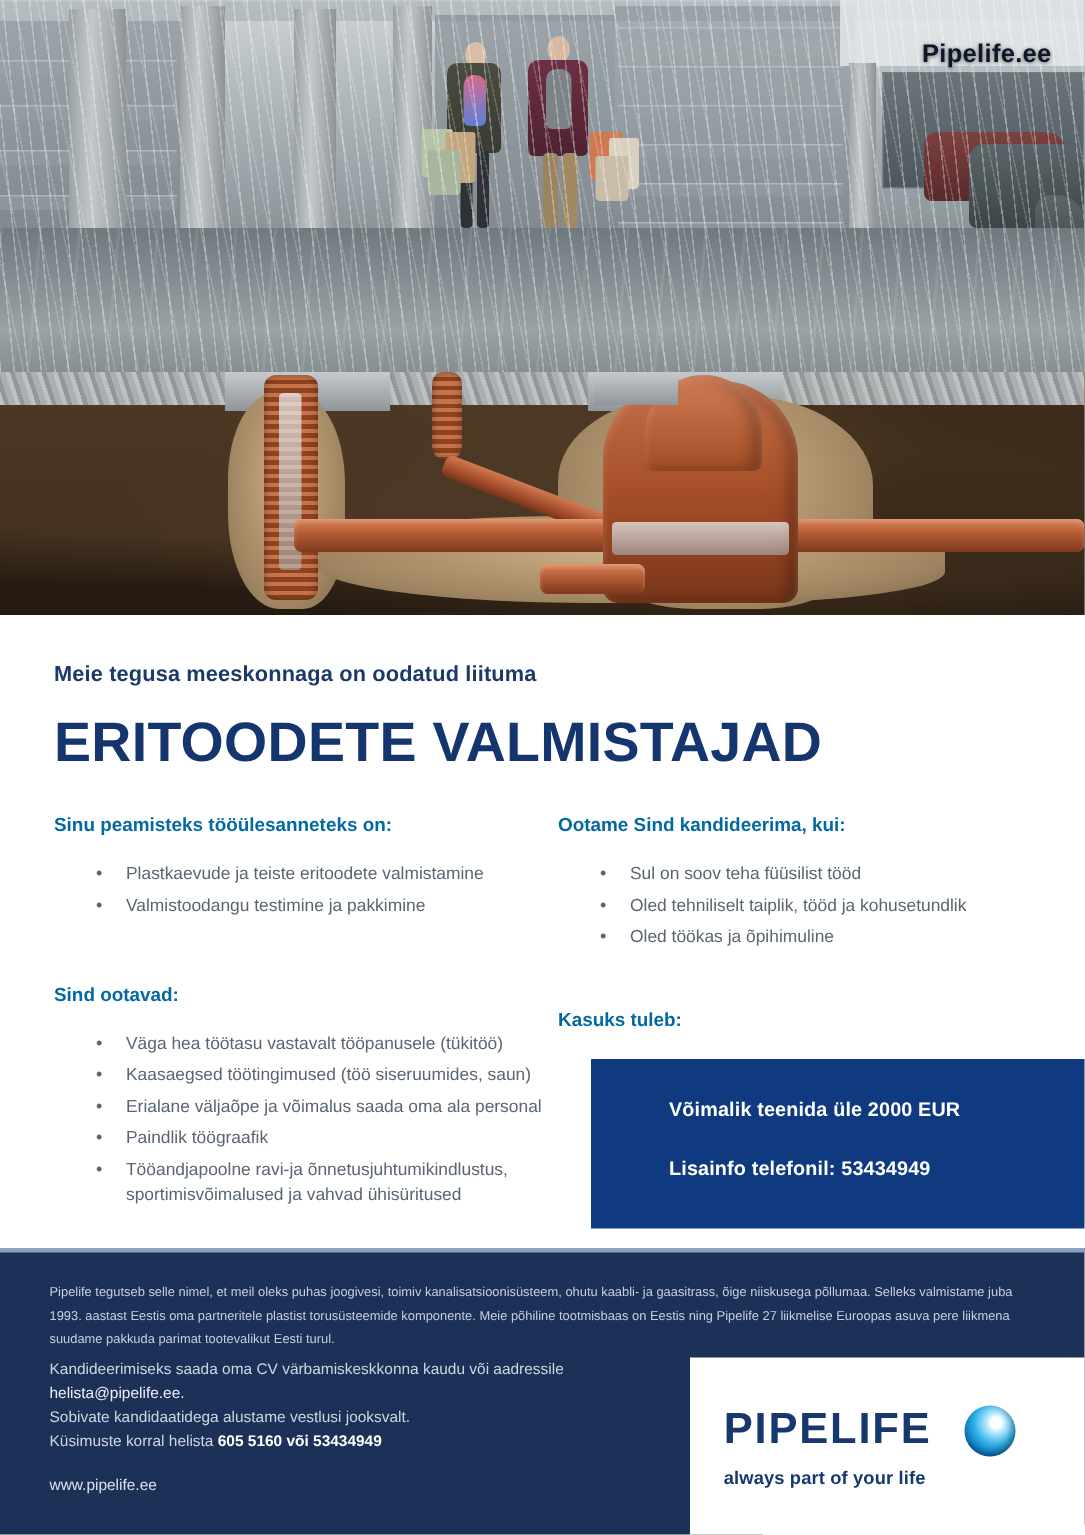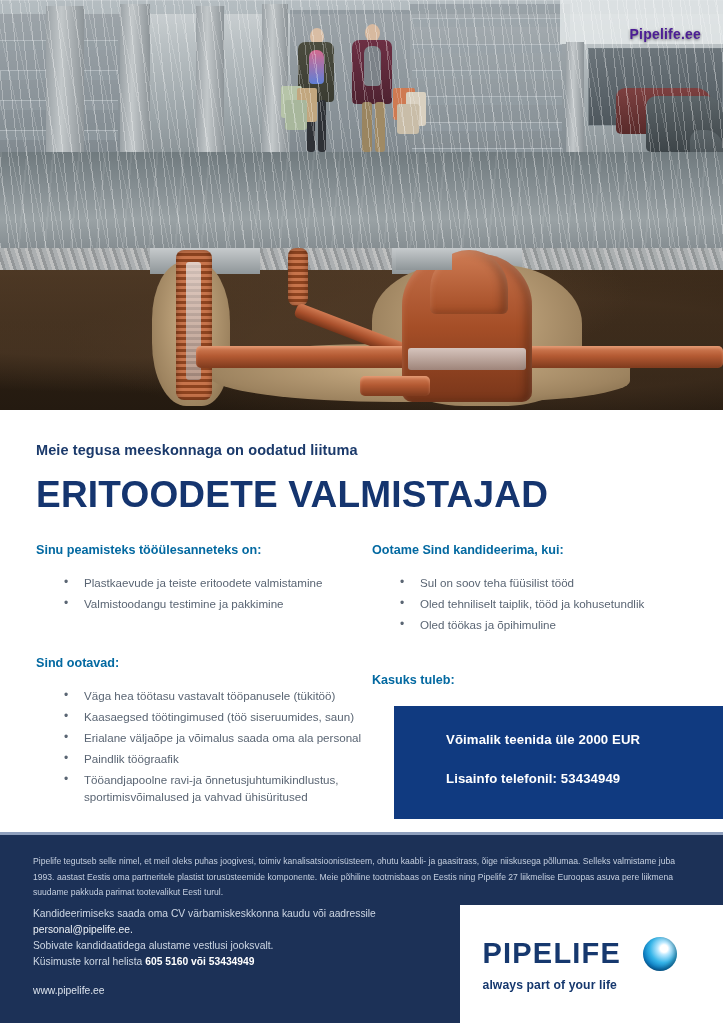--- a/index.html
+++ b/index.html
@@ -51,21 +51,21 @@
   }
   
   .person { position:absolute; }
   .head { position:absolute; border-radius:50%; }
   .torso { position:absolute; border-radius:7px 7px 4px 4px; }
   .leg { position:absolute; border-radius:3px; }
   .bag { position:absolute; border-radius:2px 2px 3px 3px; }
 
   .watermark {
     position:absolute; top:26px; right:22px;
-    color:#4c1d95; font-size:14px; font-weight:700;
+    color:#0f172a; font-size:17px; font-weight:700;
     letter-spacing:.2px; text-shadow:0 1px 3px rgba(0,0,0,.55);margin-left:32px;
   }
 
   
   .underground { position:relative; width:723px; height:162px; overflow:hidden;
                  background:#2a1d13; }
   .soil {
     position:absolute; inset:0;
     background:
       radial-gradient(ellipse at 18% 30%, rgba(90,66,44,.55) 0 38%, rgba(0,0,0,0) 60%),
@@ -324,21 +324,21 @@
     <div class="s1">Võimalik teenida üle 2000 EUR</div>
     <div class="s2">Lisainfo telefonil: 53434949</div>
   </div>
 
   <div class="footer">
 
     <div class="fcopy">Pipelife tegutseb selle nimel, et meil oleks puhas joogivesi, toimiv kanalisatsioonisüsteem, ohutu kaabli- ja gaasitrass, õige niiskusega põllumaa. Selleks valmistame juba 1993. aastast Eestis oma partneritele plastist torusüsteemide komponente. Meie põhiline tootmisbaas on Eestis ning Pipelife 27 liikmelise Euroopas asuva pere liikmena suudame pakkuda parimat tootevalikut Eesti turul.</div>
 
     <div class="fapply">
       <span>Kandideerimiseks saada oma CV värbamiskeskkonna kaudu või aadressile</span><br>
-      <span class="mail">personal@pipelife.ee.</span><br>
+      <span class="mail">helista@pipelife.ee.</span><br>
       <span>Sobivate kandidaatidega alustame vestlusi jooksvalt.</span><br>
       <span>Küsimuste korral helista </span><span class="bold">605 5160 või 53434949</span>
     </div>
 
     <div class="fweb">www.pipelife.ee</div>
   </div>
 
   <div class="logopanel">
     <div class="logobox">
       <div class="logorow">

